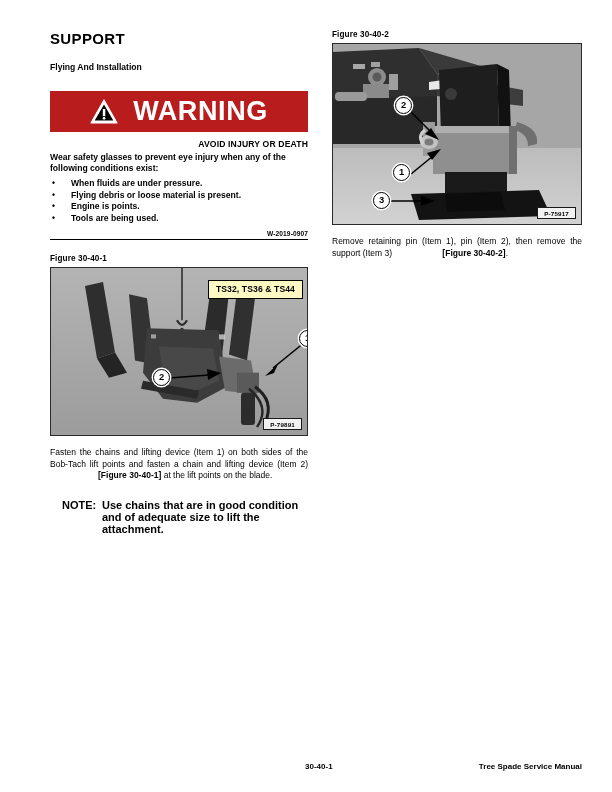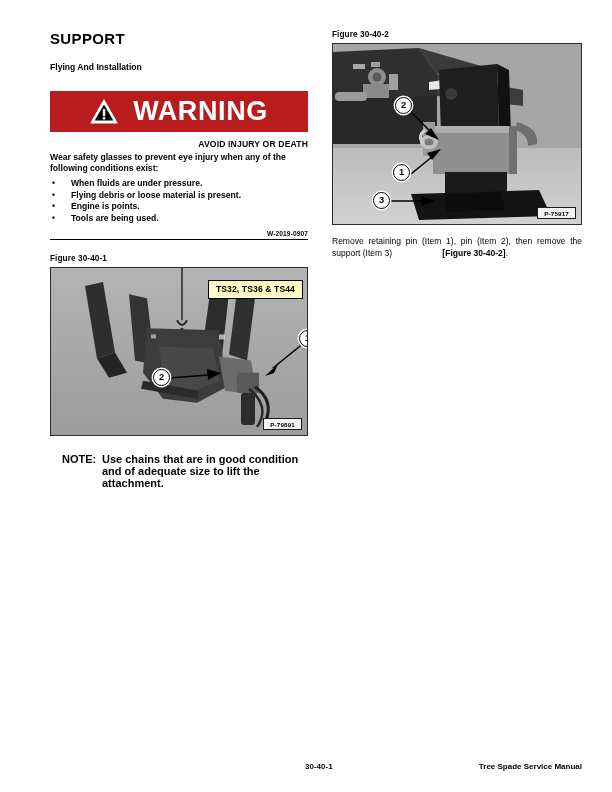--- a/index.html
+++ b/index.html
@@ -290,20 +290,23 @@
           <polygon points="52,6 38,2 39,13" fill="#000"></polygon>
         </svg>
         <div class="callout" style="left:102px; top:101px;">
           <span>2</span>
         </div>
 
         <div class="ph-code">P-79891</div>
       </div>
     </div>
 
+    <p class="body-p">
+      <span>Fasten the chains and lifting device (Item 1) on both sides of the Bob-Tach lift points and fasten a chain and lifting device (Item 2) </span><b>[Figure 30-40-1]</b><span> at the lift points on the blade.</span>
+    </p>
 
     <div class="note">
       <span class="note-lbl">NOTE:</span>
       <span>Use chains that are in good condition and of adequate size to lift the attachment.</span>
     </div>
   </div>
 
   <div class="col-right">
 
     <div class="fig-cap">Figure 30-40-2</div>

